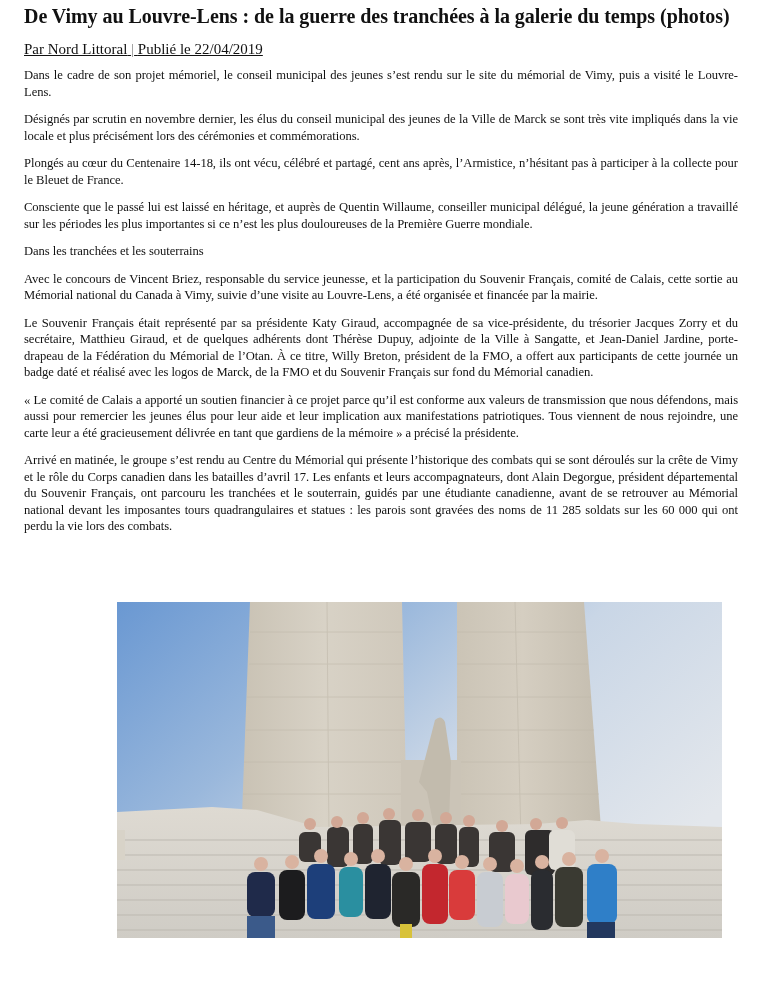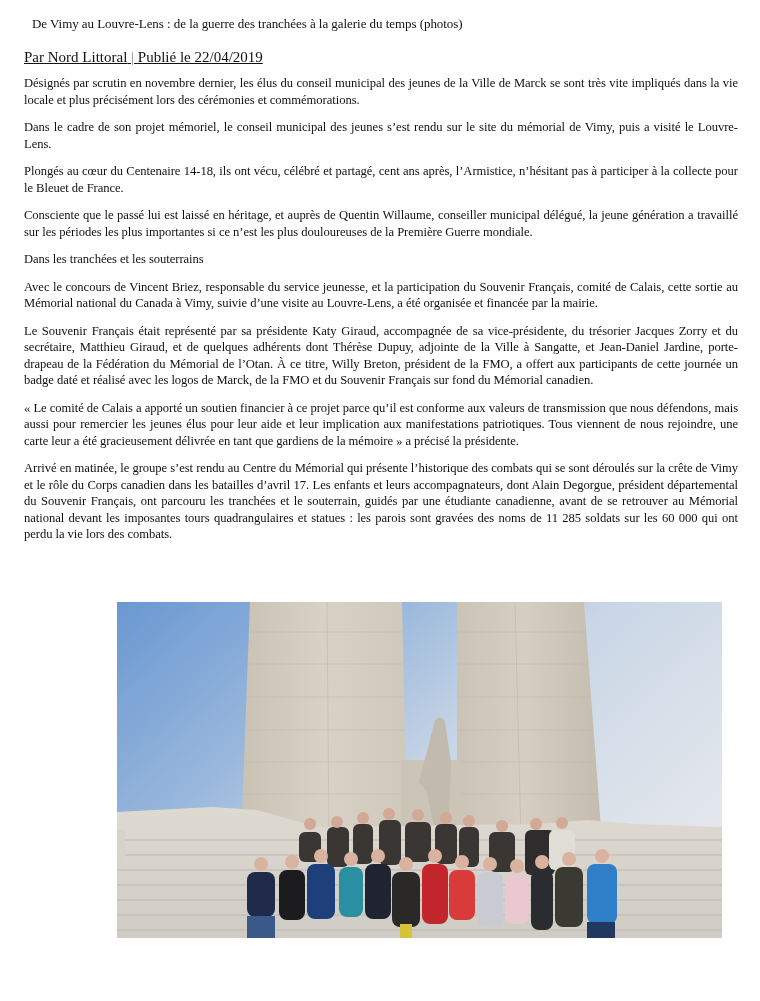--- a/index.html
+++ b/index.html
@@ -13,23 +13,23 @@
       overflow: hidden;
       font-family: "Liberation Serif", "DejaVu Serif", serif;
       color: #111111;
     }
     .article {
       position: relative;
       padding: 6px 22px 0 24px;
       width: 714px;
     }
     .title {
-      font-size: 13px;
-      font-weight: normal;
-      margin: 8px;
+      font-size: 20px;
+      font-weight: bold;
+      margin: 0;
       line-height: 20px;
       letter-spacing: -0.05px;
     }
     .byline {
       font-size: 15px;
       margin: 14px 0 0 0;
       line-height: 18px;
       text-decoration: underline;
     }
     .byline .sep {
@@ -59,22 +59,22 @@
 <body>
 
 <div class="article">
   <h1 class="title">De Vimy au Louvre-Lens : de la guerre des tranchées à la galerie du temps (photos)</h1>
   <div class="byline">
     <span>Par Nord Littoral</span>
     <span class="sep">|</span>
     <span>Publié le 22/04/2019</span>
   </div>
   <div class="body">
+    <p>Dans le cadre de son projet mémoriel, le conseil municipal des jeunes s’est rendu sur le site du mémorial de Vimy, puis a visité le Louvre-Lens.</p>
     <p>Désignés par scrutin en novembre dernier, les élus du conseil municipal des jeunes de la Ville de Marck se sont très vite impliqués dans la vie locale et plus précisément lors des cérémonies et commémorations.</p>
-    <p>Dans le cadre de son projet mémoriel, le conseil municipal des jeunes s’est rendu sur le site du mémorial de Vimy, puis a visité le Louvre-Lens.</p>
     <p>Plongés au cœur du Centenaire 14-18, ils ont vécu, célébré et partagé, cent ans après, l’Armistice, n’hésitant pas à participer à la collecte pour le Bleuet de France.</p>
     <p>Consciente que le passé lui est laissé en héritage, et auprès de Quentin Willaume, conseiller municipal délégué, la jeune génération a travaillé sur les périodes les plus importantes si ce n’est les plus douloureuses de la Première Guerre mondiale.</p>
     <p>Dans les tranchées et les souterrains</p>
     <p>Avec le concours de Vincent Briez, responsable du service jeunesse, et la participation du Souvenir Français, comité de Calais, cette sortie au Mémorial national du Canada à Vimy, suivie d’une visite au Louvre-Lens, a été organisée et financée par la mairie.</p>
     <p>Le Souvenir Français était représenté par sa présidente Katy Giraud, accompagnée de sa vice-présidente, du trésorier Jacques Zorry et du secrétaire, Matthieu Giraud, et de quelques adhérents dont Thérèse Dupuy, adjointe de la Ville à Sangatte, et Jean-Daniel Jardine, porte-drapeau de la Fédération du Mémorial de l’Otan. À ce titre, Willy Breton, président de la FMO, a offert aux participants de cette journée un badge daté et réalisé avec les logos de Marck, de la FMO et du Souvenir Français sur fond du Mémorial canadien.</p>
     <p>« Le comité de Calais a apporté un soutien financier à ce projet parce qu’il est conforme aux valeurs de transmission que nous défendons, mais aussi pour remercier les jeunes élus pour leur aide et leur implication aux manifestations patriotiques. Tous viennent de nous rejoindre, une carte leur a été gracieusement délivrée en tant que gardiens de la mémoire » a précisé la présidente.</p>
     <p>Arrivé en matinée, le groupe s’est rendu au Centre du Mémorial qui présente l’historique des combats qui se sont déroulés sur la crête de Vimy et le rôle du Corps canadien dans les batailles d’avril 17. Les enfants et leurs accompagnateurs, dont Alain Degorgue, président départemental du Souvenir Français, ont parcouru les tranchées et le souterrain, guidés par une étudiante canadienne, avant de se retrouver au Mémorial national devant les imposantes tours quadrangulaires et statues : les parois sont gravées des noms de 11 285 soldats sur les 60 000 qui ont perdu la vie lors des combats.</p>
   </div>
 </div>
 

